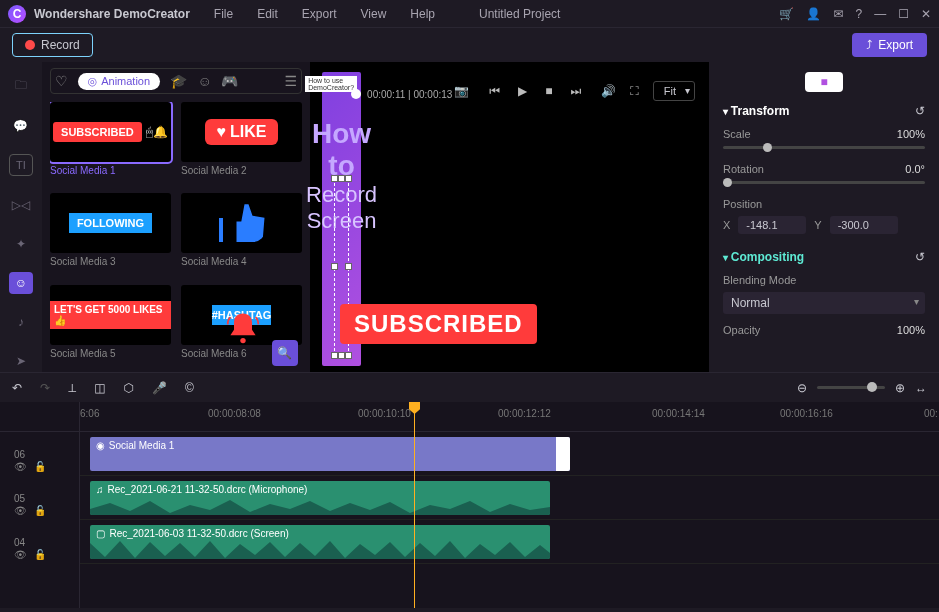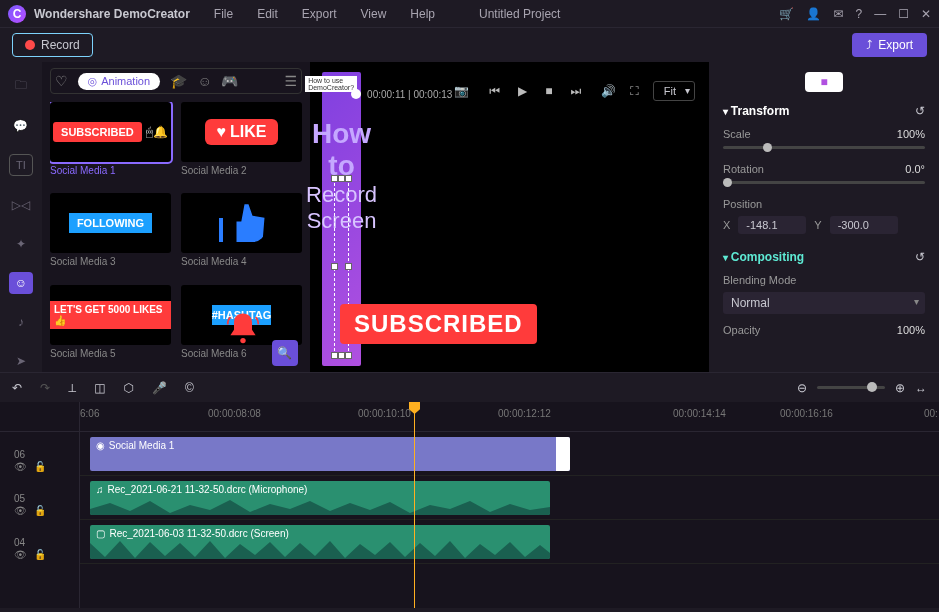--- a/index.html
+++ b/index.html
@@ -344,21 +344,21 @@
           <span>🔓</span>
         </div>
     </div>
   </div>
   <div class="tracks">
     <div class="ruler">
       <span class="ruler-mark" style="left:0">6:06</span>
       <span class="ruler-mark" style="left:128px">00:00:08:08</span>
       <span class="ruler-mark" style="left:278px">00:00:10:10</span>
       <span class="ruler-mark" style="left:418px">00:00:12:12</span>
-      <span class="ruler-mark" style="left:593px">00:00:14:14</span>
+      <span class="ruler-mark" style="left:572px">00:00:14:14</span>
       <span class="ruler-mark" style="left:700px">00:00:16:16</span>
       <span class="ruler-mark" style="left:844px">00:</span>
     </div>
     <div class="playhead"></div>
     <div class="track">
       <div class="clip clip-video">
         <span class="clip-icon">◉</span>
         <span>Social Media 1</span>
         <div class="bars">
             <span></span>

